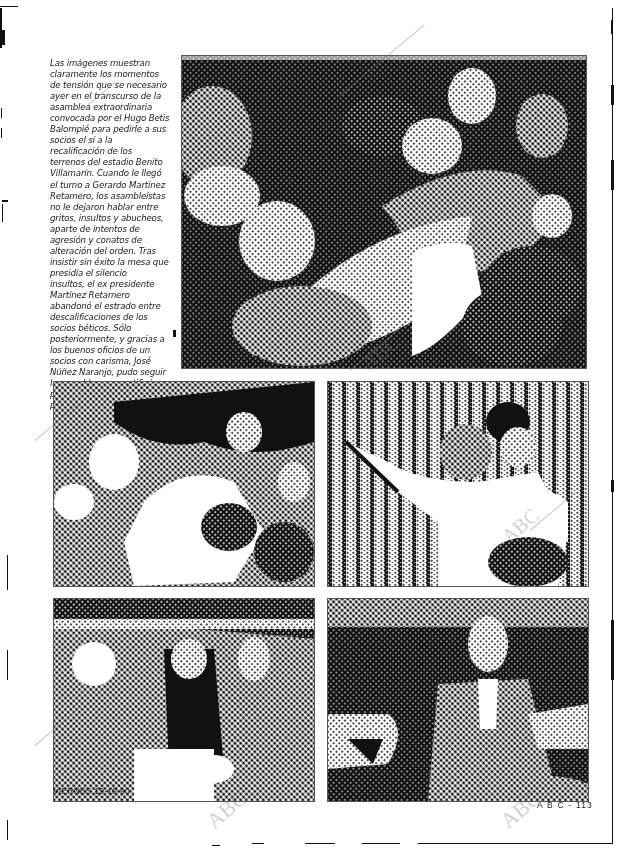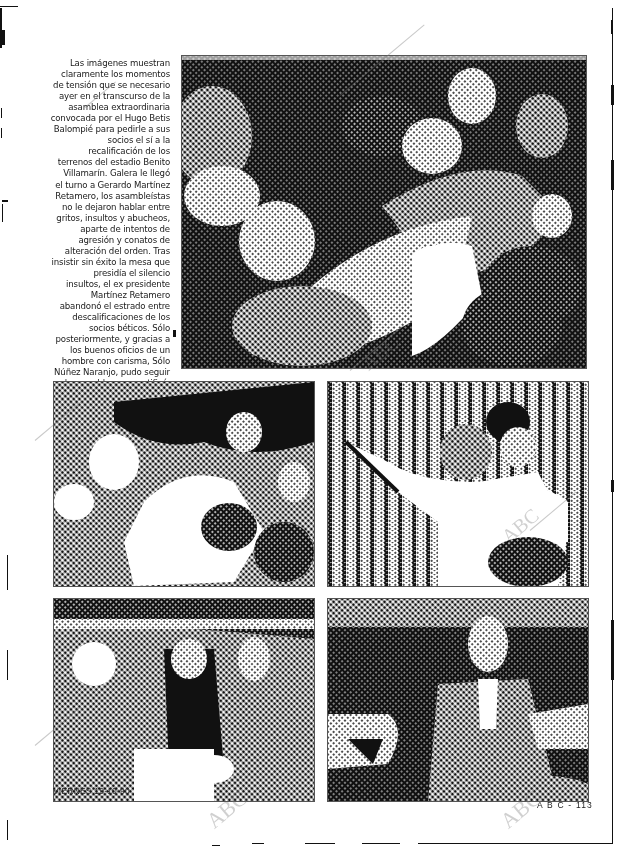--- a/index.html
+++ b/index.html
@@ -7,21 +7,21 @@
          font-family: "Liberation Sans", sans-serif; color: #111; }
   .page { position: absolute; inset: 0; background: #fff; }
 
   
   .mark { position: absolute; background: #111; }
 
   
   .caption {
     position: absolute; left: 50px; top: 58px; width: 120px;
     font-family: "DejaVu Sans", sans-serif; font-size: 8.6px; line-height: 11.05px;
-    text-align: right; color: #1a1a1a; letter-spacing: -0.15px;
+    text-align: left; color: #1a1a1a; letter-spacing: -0.15px; font-style: italic;
   }
   .caption span { display: block; white-space: nowrap; }
 
   
   .photo { position: absolute; border: 1px solid #555; overflow: hidden; background: #222; }
   .photo svg { display: block; width: 100%; height: 100%; }
 
   .footer-left { position: absolute; left: 53px; top: 786px; font-size: 8.5px; letter-spacing: 0.2px; color: #222; }
   .footer-right { position: absolute; left: 537px; top: 800px; font-size: 8.5px; letter-spacing: 1.2px; color: #222; }
 
@@ -62,38 +62,38 @@
     <span>Las imágenes muestran</span>
     <span>claramente los momentos</span>
     <span>de tensión que se necesario</span>
     <span>ayer en el transcurso de la</span>
     <span>asamblea extraordinaria</span>
     <span>convocada por el Hugo Betis</span>
     <span>Balompié para pedirle a sus</span>
     <span>socios el sí a la</span>
     <span>recalificación de los</span>
     <span>terrenos del estadio Benito</span>
-    <span>Villamarín. Galera le llegó</span>
+    <span>Villamarín. Cuando le llegó</span>
     <span>el turno a Gerardo Martínez</span>
     <span>Retamero, los asambleístas</span>
     <span>no le dejaron hablar entre</span>
     <span>gritos, insultos y abucheos,</span>
     <span>aparte de intentos de</span>
     <span>agresión y conatos de</span>
     <span>alteración del orden. Tras</span>
     <span>insistir sin éxito la mesa que</span>
     <span>presidía el silencio</span>
     <span>insultos, el ex presidente</span>
     <span>Martínez Retamero</span>
     <span>abandonó el estrado entre</span>
     <span>descalificaciones de los</span>
     <span>socios béticos. Sólo</span>
     <span>posteriormente, y gracias a</span>
     <span>los buenos oficios de un</span>
-    <span>hombre con carisma, Sólo</span>
+    <span>socios con carisma, José</span>
     <span>Núñez Naranjo, pudo seguir</span>
     <span>la asamblea, que ratificó,</span>
     <span>por amplia mayoría, la</span>
     <span>propuesta de Hugo Galera.</span>
   </div>
   <div class="mark" style="left:173px;top:330px;width:3px;height:7px;"></div>
 
   <svg width="0" height="0" style="position:absolute" aria-hidden="true">
     <defs>
       <pattern id="ht-fine" width="4" height="4" patternUnits="userSpaceOnUse" patternTransform="rotate(45)">

